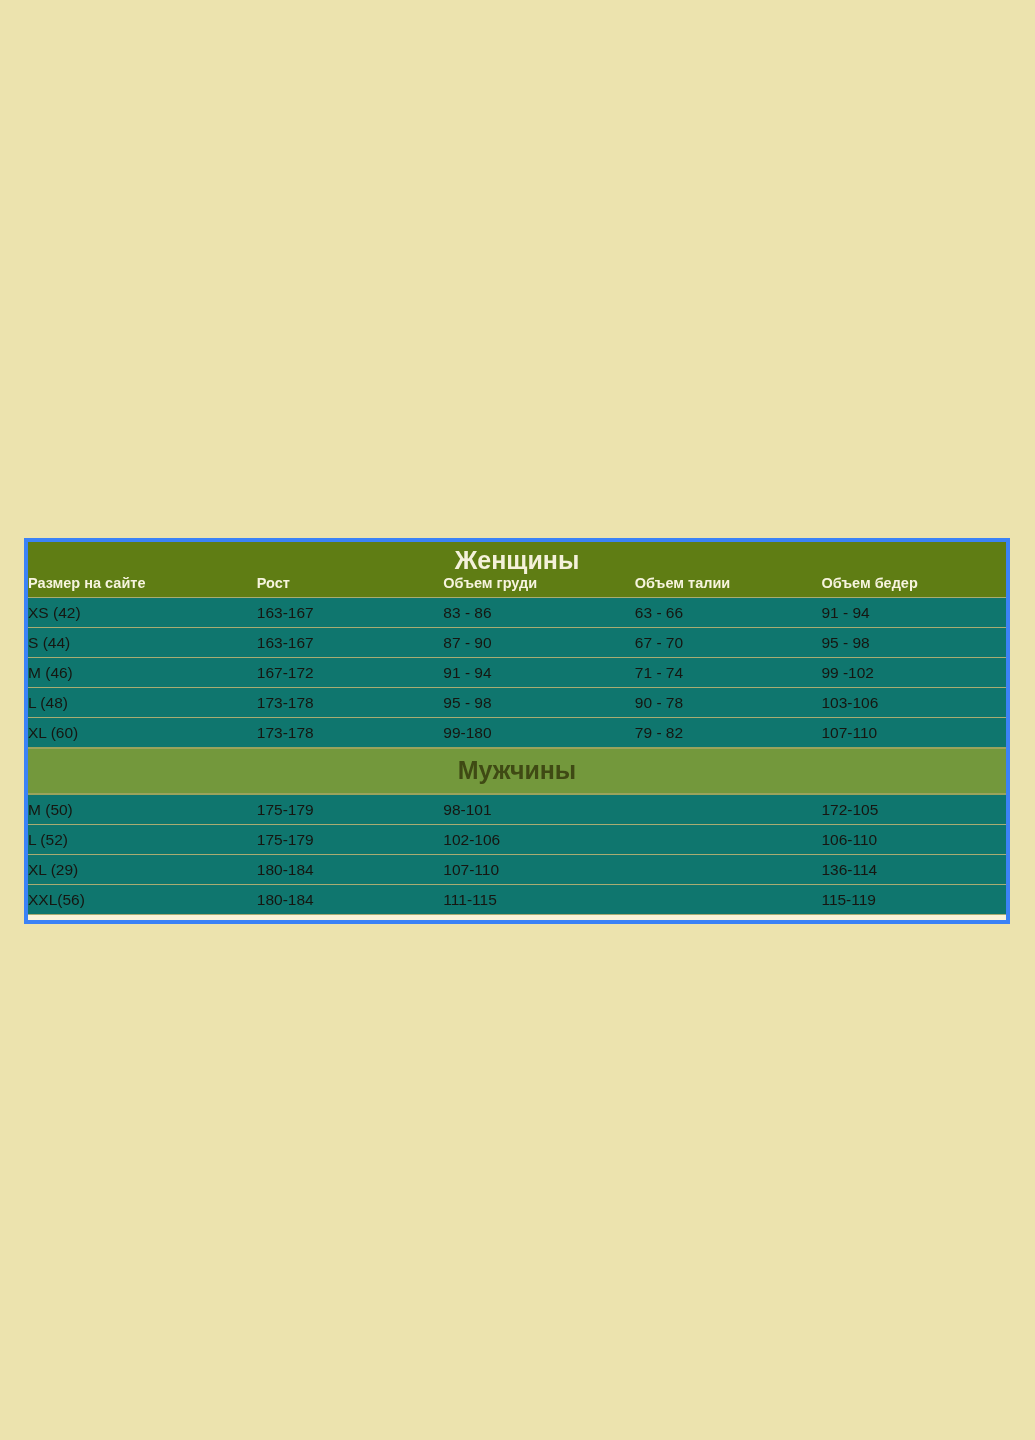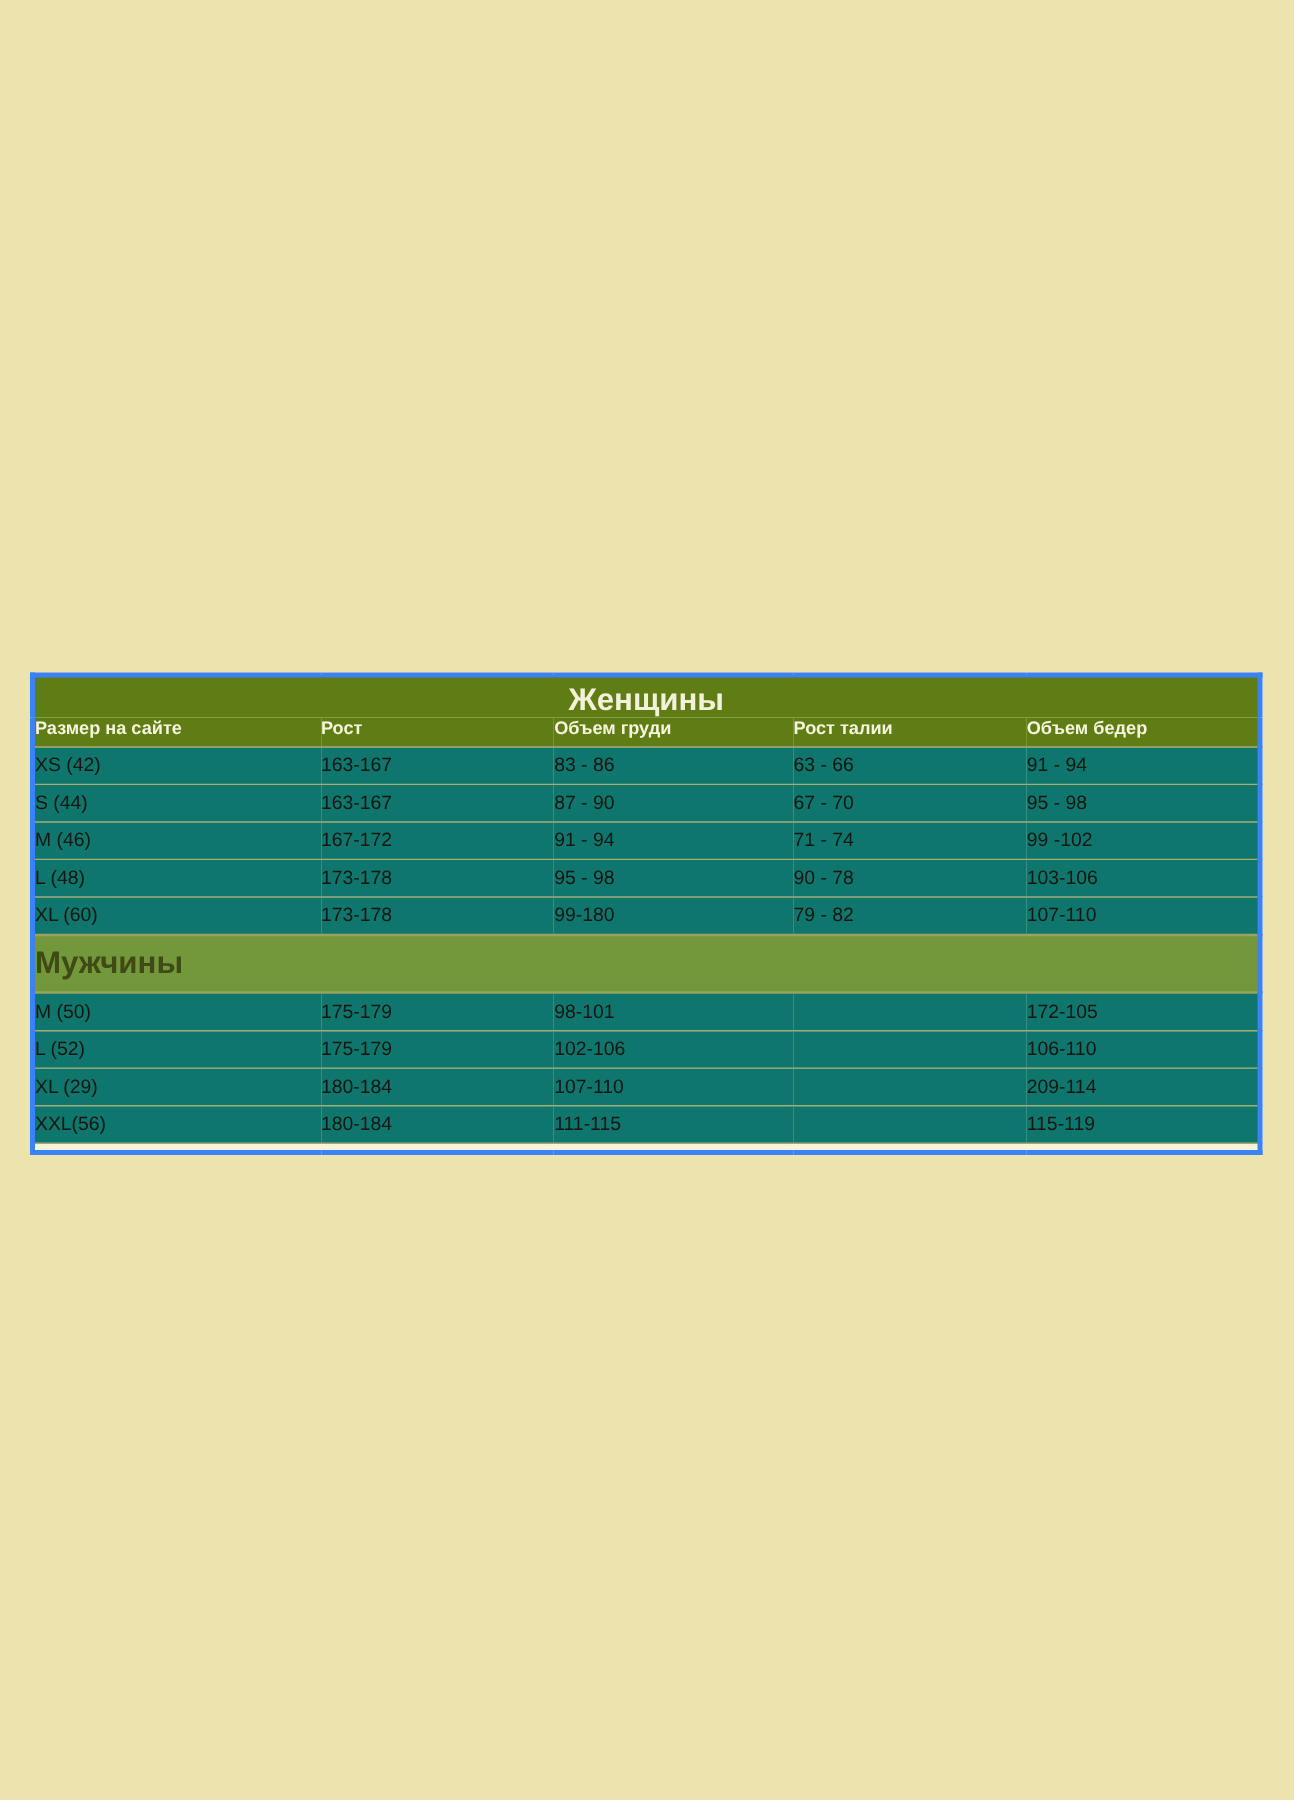--- a/index.html
+++ b/index.html
@@ -63,20 +63,21 @@
   }
 
   
   .band-men td {
     background: #73983c;
     padding: 0;
     border-top: 2px solid #9aa35c;
     border-bottom: 2px solid #9aa35c;
   }
   .band-men .band-title {
+    text-align: center;
     color: #3f4a14;
     font-size: 25px;
     font-weight: 700;
     line-height: 1.0;
     padding: 9px 0 10px 0;
   }
 
   
   .data-row td {
     background: #0f766e;
@@ -116,21 +117,21 @@
       <tr class="band-women">
         <td colspan="5">
           <div class="band-title">Женщины</div>
         </td>
       </tr>
 
       <tr class="col-head-row">
         <td>Размер на сайте</td>
         <td>Рост</td>
         <td>Объем груди</td>
-        <td>Рост талии</td>
+        <td>Объем талии</td>
         <td>Объем бедер</td>
       </tr>
 
       <tr class="data-row">
         <td>XS (42)</td>
         <td>163-167</td>
         <td>83 - 86</td>
         <td>63 - 66</td>
         <td>91 - 94</td>
       </tr>
@@ -181,21 +182,21 @@
         <td>175-179</td>
         <td>102-106</td>
         <td class="cell-empty"></td>
         <td>106-110</td>
       </tr>
       <tr class="data-row">
         <td>XL (29)</td>
         <td>180-184</td>
         <td>107-110</td>
         <td class="cell-empty"></td>
-        <td>209-114</td>
+        <td>136-114</td>
       </tr>
       <tr class="data-row">
         <td>XXL(56)</td>
         <td>180-184</td>
         <td>111-115</td>
         <td class="cell-empty"></td>
         <td>115-119</td>
       </tr>
 
       <tr class="spacer-row">

